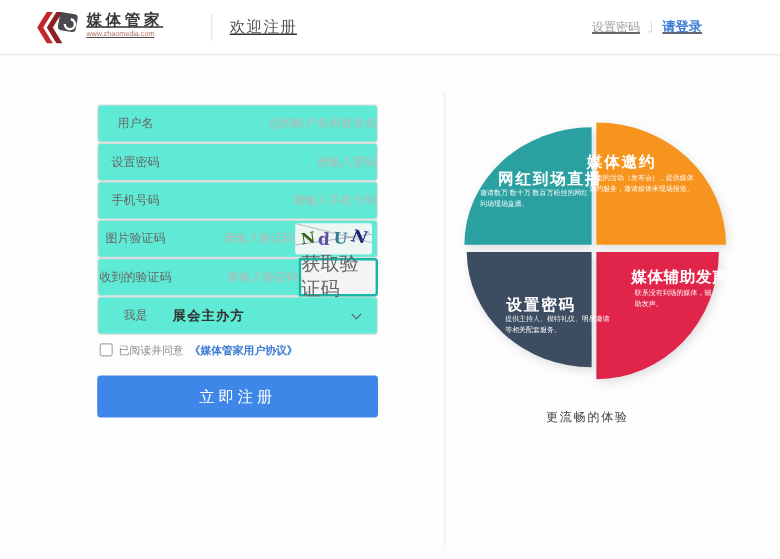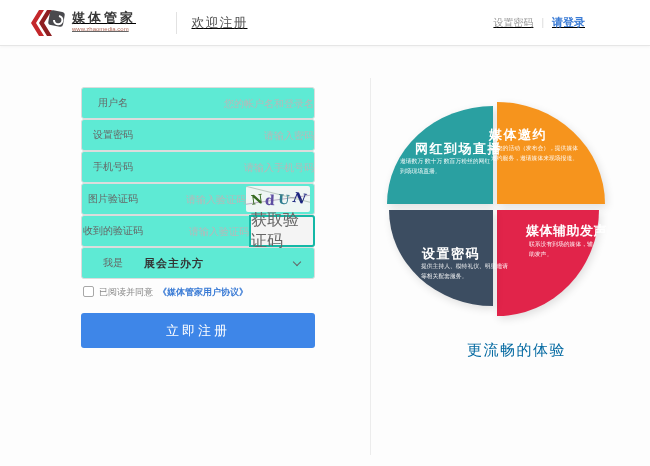--- a/index.html
+++ b/index.html
@@ -72,21 +72,21 @@
   .cc-l1 { font-size:10px; font-weight:bold; color:#f08519; transform:scale(.72); margin:-1px 0; white-space:nowrap; }
   .cc-phone { font-size:10px; font-weight:bold; color:#d9251d; transform:scale(.92); letter-spacing:-.2px; margin:-1px 0; white-space:nowrap; }
   .cc-l3 { font-size:10px; color:#d9251d; transform:scale(.68); margin:-2px 0; white-space:nowrap; }
   .cc-brand { display:flex; align-items:center; gap:2px; transform:scale(.62); margin:-2px 0 -3px; white-space:nowrap; }
   .cc-chev { color:#c4272b; font-weight:bold; font-size:12px; }
   .cc-bname { font-size:10px; font-weight:bold; color:#333; letter-spacing:1px; }
   .cc-redline { width:26px; height:2px; background:#c4272b; transform:scale(.62); margin-top:-1px; }
   .tagline1 { position:absolute; left:46px; top:272px; font-size:13px; letter-spacing:1.5px; }
   .tag-strong { color:#7086b4; }
   .tag-light { color:#b3c3de; }
-  .tagline2 { position:absolute; left:96px; top:295px; font-size:15px; letter-spacing:1.5px; color:#0369a1; }
+  .tagline2 { position:absolute; left:84px; top:295px; font-size:10px; letter-spacing:1.5px; color:#404040; }
 </style>
 </head>
 <body>
 
 <div class="page">
 
   <div class="header">
     <div class="brand">
       <svg width="38" height="30" viewBox="0 0 38 30">
         <path d="M11 2 L3 15 L11 28 L16 28 L8 15 L16 2 Z" fill="#c4272b"></path>

